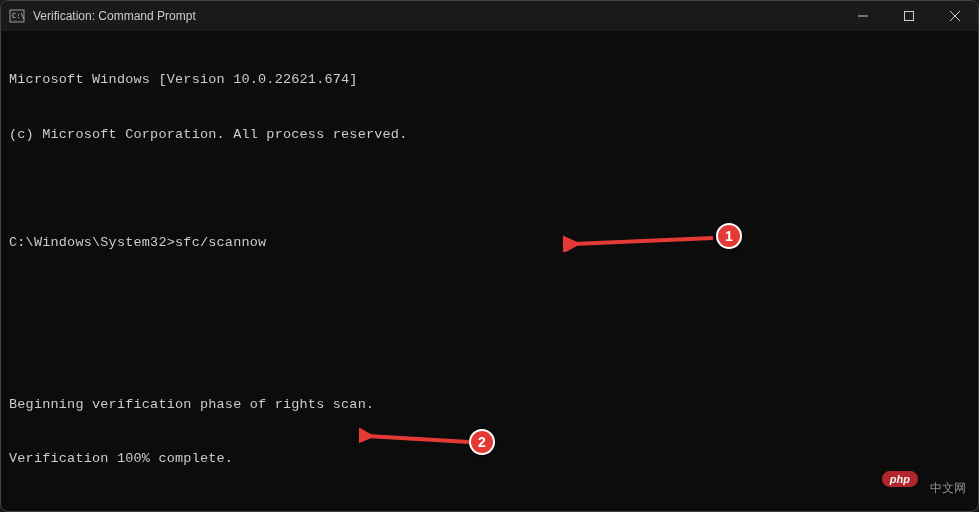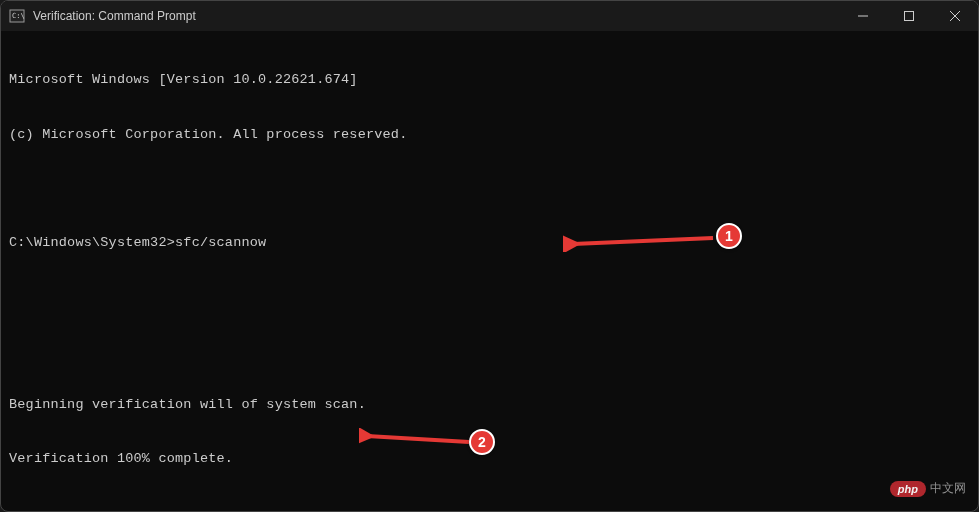--- a/index.html
+++ b/index.html
@@ -93,22 +93,22 @@
       box-shadow: 0 1px 3px rgba(0,0,0,0.4);
     }
     .arrow-svg {
       position: absolute;
     }
     .watermark {
       position: absolute;
       right: 12px;
       bottom: 14px;
       display: flex;
-      align-items: flex-end;
-      gap: 4px;
+      align-items: center;
+      gap: 12px;
       font-family: Arial, sans-serif;
       opacity: 0.95;
     }
     .watermark-pill {
       background: #b8292f;
       color: #fff;
       font-size: 11px;
       font-weight: bold;
       padding: 2px 8px;
       border-radius: 10px;
@@ -154,21 +154,21 @@
     </div>
   </div>
 
   <div class="terminal">
     <div class="terminal-line">Microsoft Windows [Version 10.0.22621.674]</div>
     <div class="terminal-line">(c) Microsoft Corporation. All process reserved.</div>
     <div class="terminal-line"></div>
     <div class="terminal-line">C:\Windows\System32&gt;sfc/scannow</div>
     <div class="terminal-line"></div>
     <div class="terminal-line"></div>
-    <div class="terminal-line">Beginning verification will of system scan.</div>
+    <div class="terminal-line">Beginning verification phase of rights scan.</div>
     <div class="terminal-line">Verification 100% complete.</div>
     
     
     
     
     
     
     
     
     

